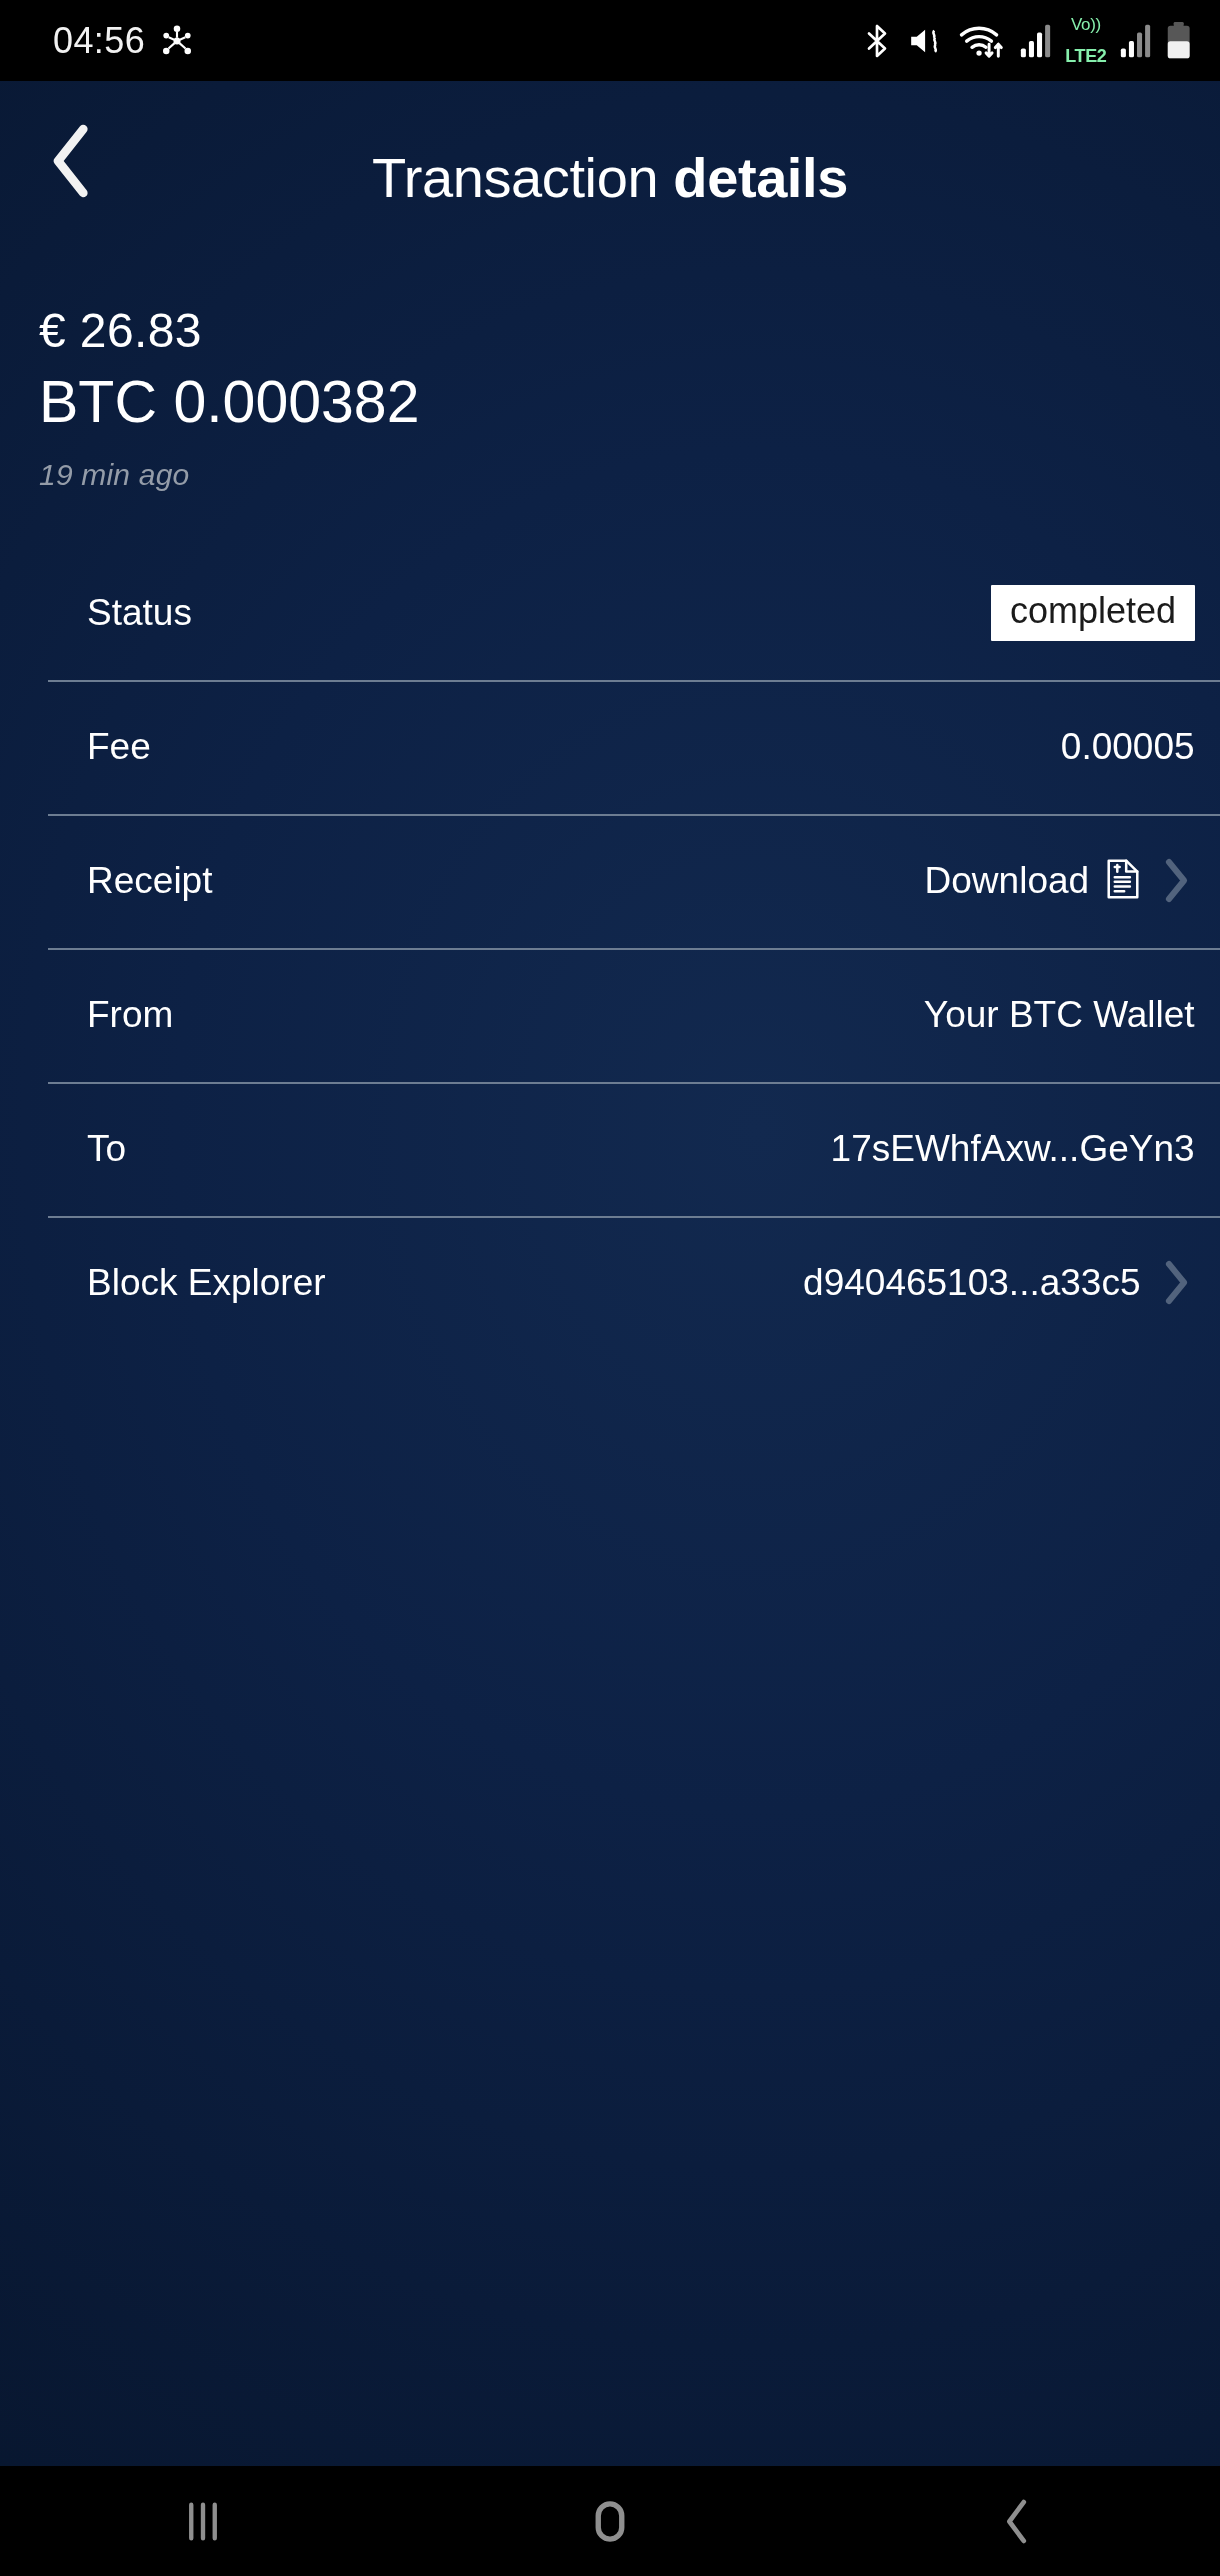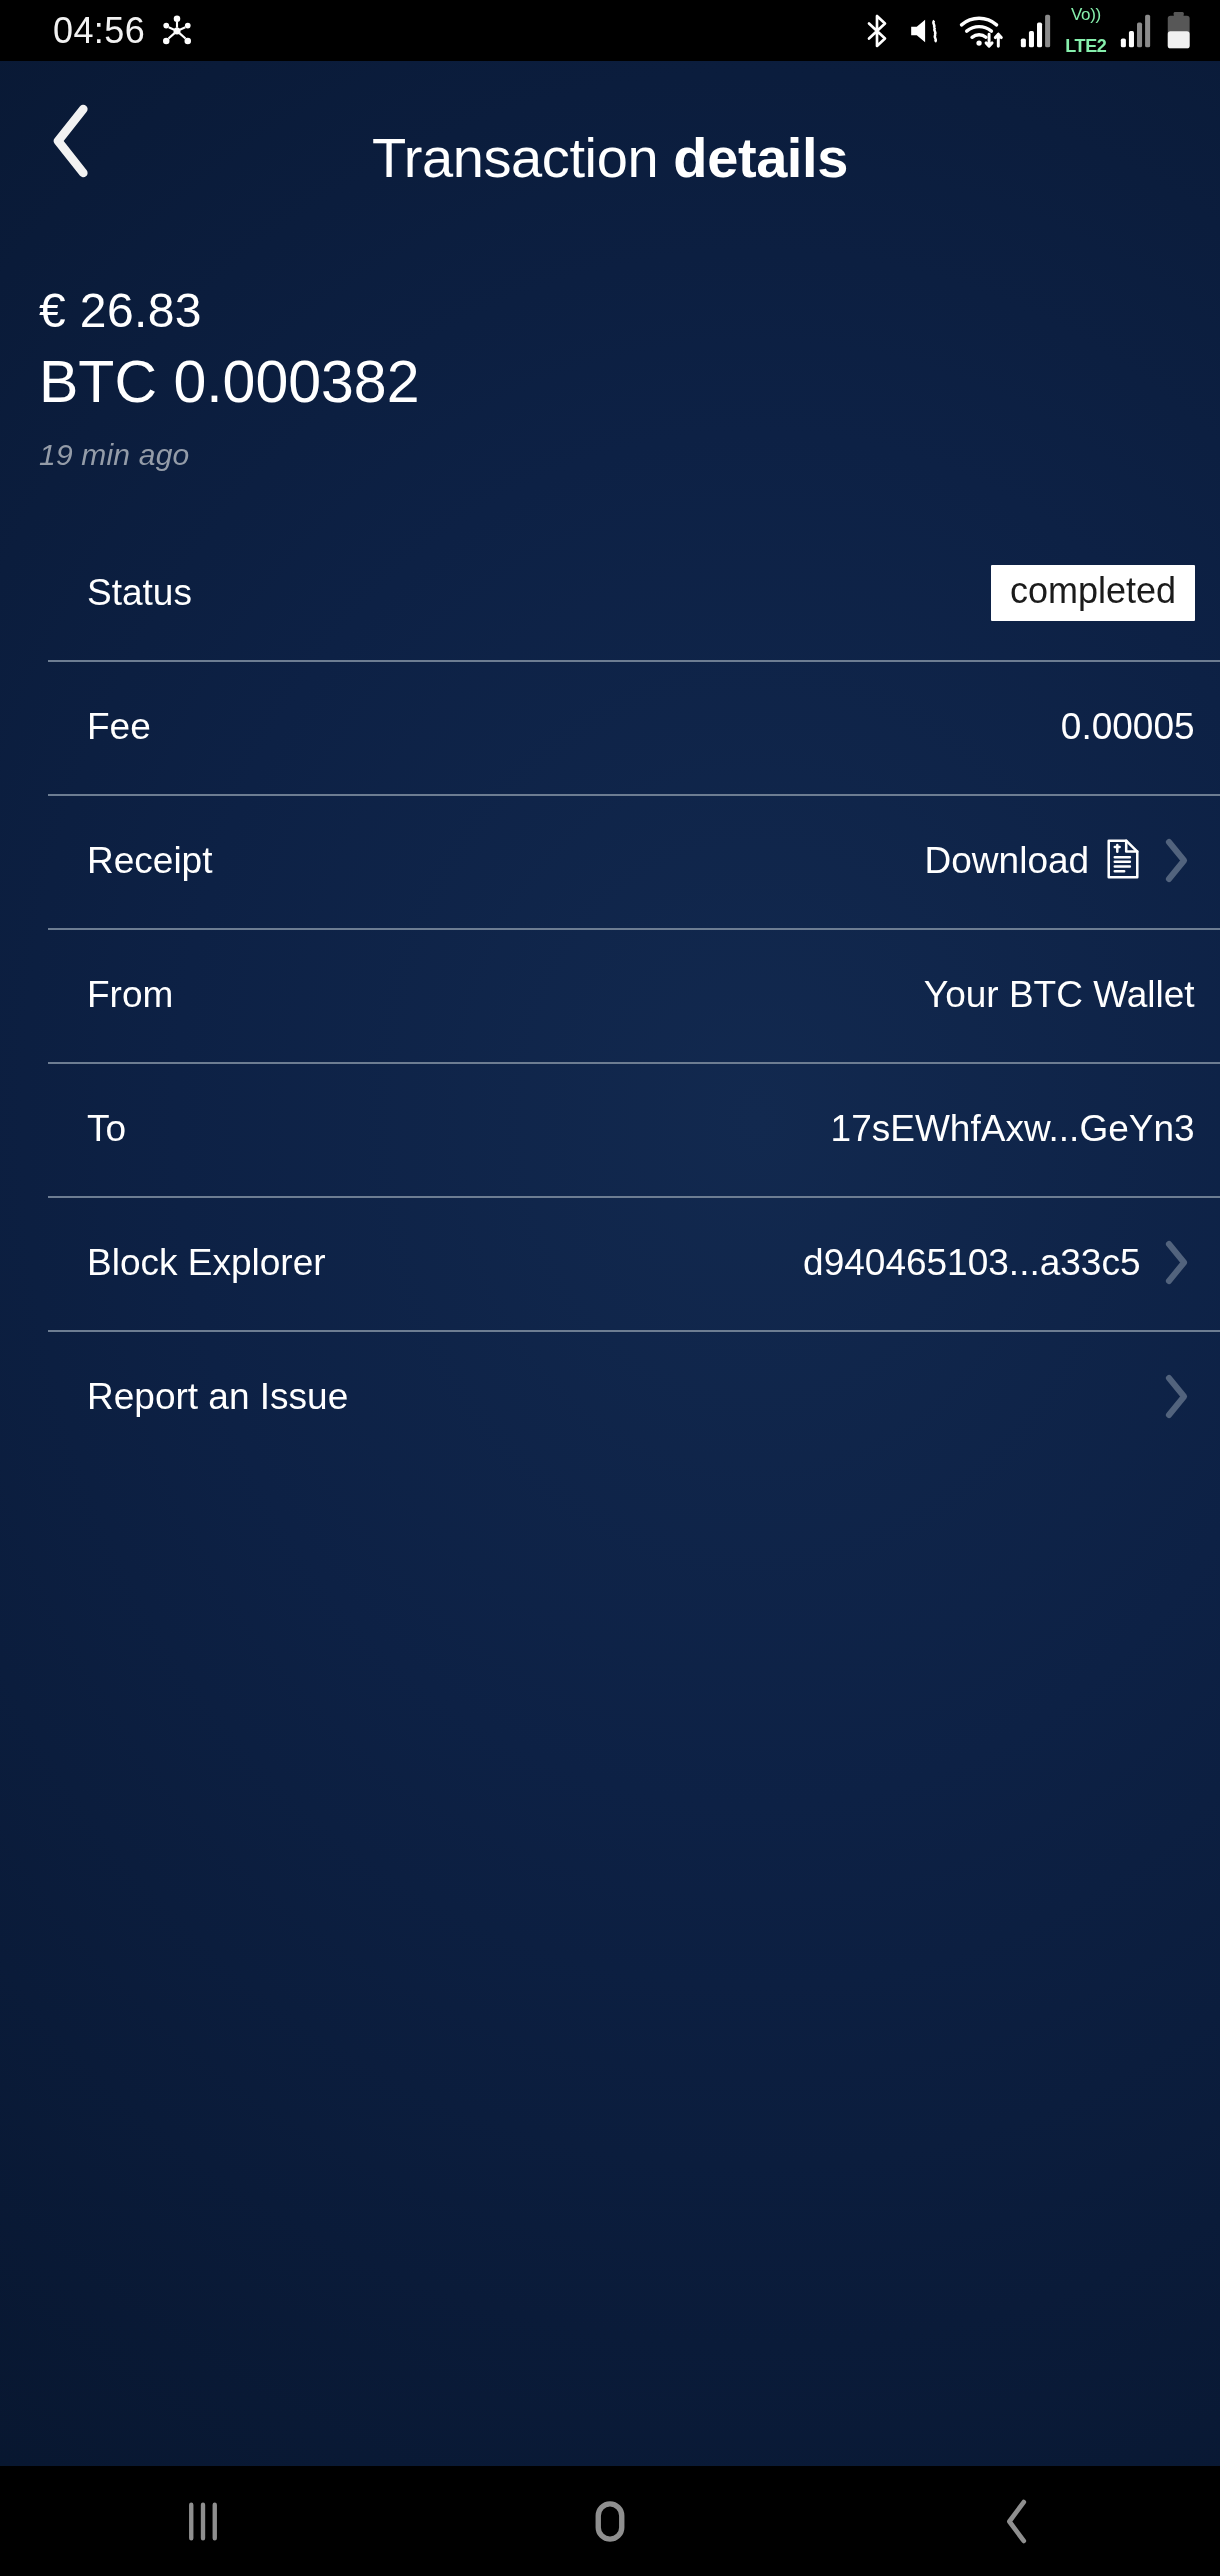--- a/index.html
+++ b/index.html
@@ -16,21 +16,21 @@
     position: relative;
     width: 1220px;
     height: 2576px;
     background: #000000;
     display: flex;
     flex-direction: column;
   }
 
   
   .status-bar {
-    height: 61px;
+    height: 81px;
     background: #000000;
     display: flex;
     align-items: center;
     justify-content: space-between;
     padding: 0 29px 0 53px;
     flex: 0 0 auto;
   }
   .status-left {
     display: flex;
     align-items: center;
@@ -349,30 +349,20 @@
         <span class="row-right">
           <span class="row-value">d940465103...a33c5</span>
           <span class="row-chevron">
             <svg width="29" height="47" viewBox="0 0 17 28" fill="none" stroke="#52637d" stroke-width="3.6" stroke-linecap="round" stroke-linejoin="round">
               <path d="M4 3l9 11-9 11"></path>
             </svg>
           </span>
         </span>
       </div>
 
-      <div class="row">
-        <span class="row-label">Report an Issue</span>
-        <span class="row-right">
-          <span class="row-chevron">
-            <svg width="29" height="47" viewBox="0 0 17 28" fill="none" stroke="#52637d" stroke-width="3.6" stroke-linecap="round" stroke-linejoin="round">
-              <path d="M4 3l9 11-9 11"></path>
-            </svg>
-          </span>
-        </span>
-      </div>
 
     </div>
   </div>
 
   <div class="nav-bar">
     <div class="nav-btn">
       <svg width="44" height="47" viewBox="0 0 26 28" stroke="#8f8f8f" stroke-width="2.6" stroke-linecap="round">
         <path d="M6 4v20M13 4v20M20 4v20"></path>
       </svg>
     </div>

